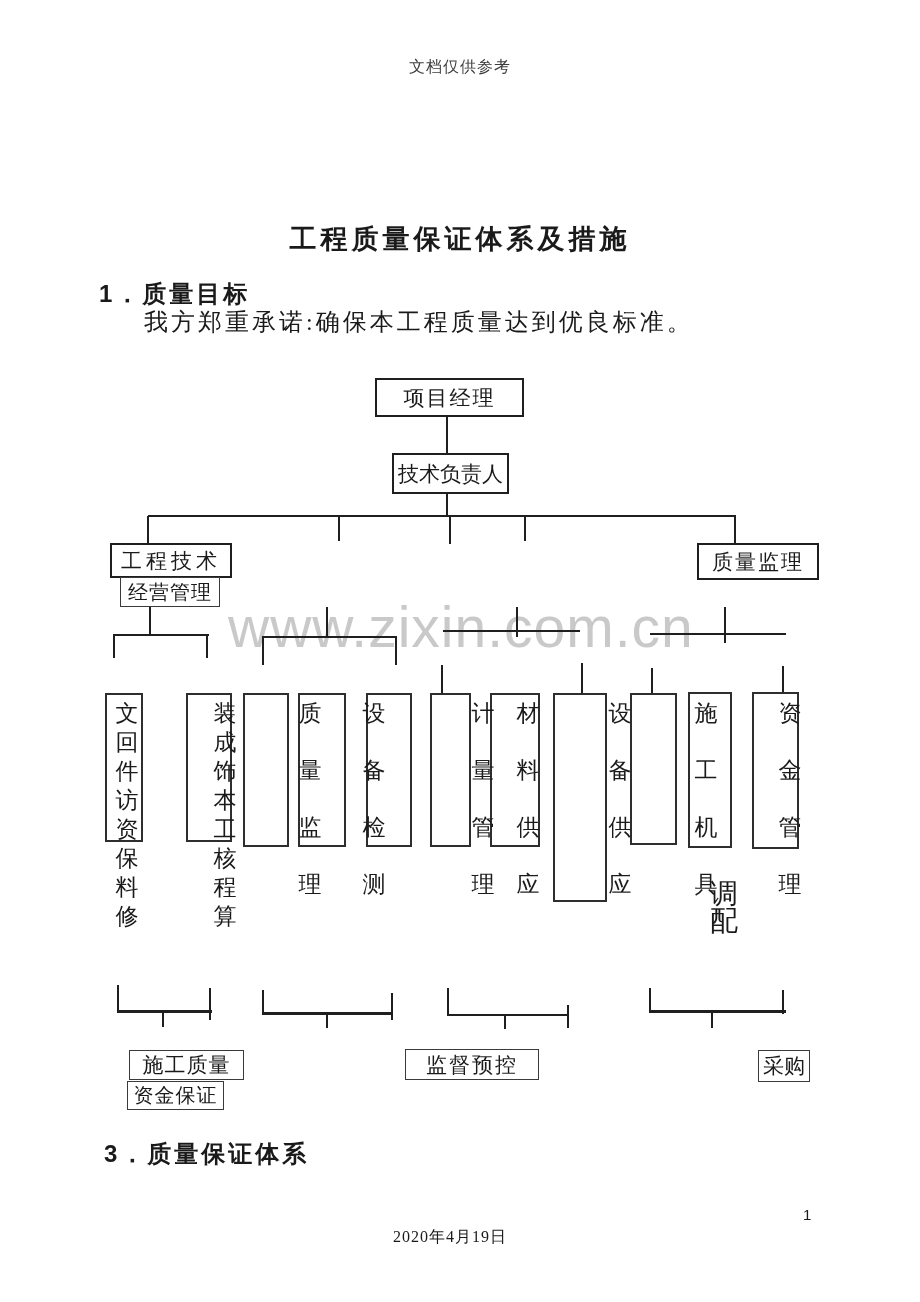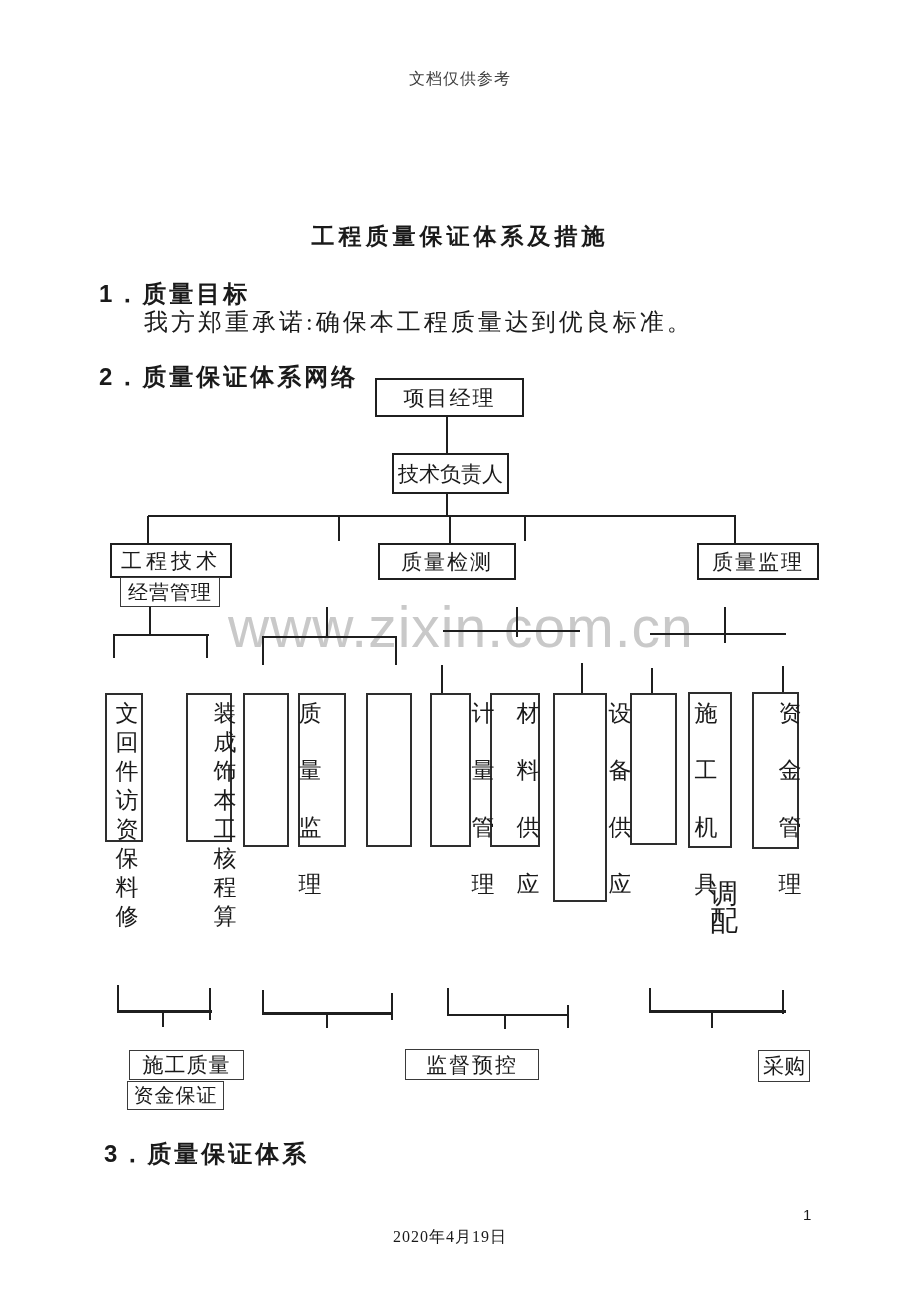--- a/index.html
+++ b/index.html
@@ -9,39 +9,38 @@
   .bx{position:absolute;border:2px solid #1f1f1f;background:#fff;display:flex;
       align-items:center;justify-content:center;font-size:21px;letter-spacing:2px;white-space:nowrap;}
   .bx.thin{border-width:1.5px;border-color:#3a3a3a;}
   .vbx{position:absolute;border:2px solid #2e2e2e;background:#fff;}
   .vtext{position:absolute;width:26px;font-size:23px;line-height:29px;text-align:center;
          word-break:break-all;white-space:normal;}
   .vtext.wide{line-height:57px;}
   .hd{font-family:"Liberation Sans","DejaVu Sans",sans-serif;font-weight:bold;}
   .watermark{position:absolute;left:228px;top:594px;font-family:"Liberation Sans","DejaVu Sans",sans-serif;
              font-size:57px;letter-spacing:1px;color:#c9c9c9;white-space:nowrap;}
-  .hdr-note{position:absolute;left:0;right:0;top:57px;text-align:center;font-size:16px;color:#3d3d3d;letter-spacing:1px;margin-top:12px;}
-  .title{position:absolute;left:0;right:0;top:221px;text-align:center;font-size:23px;letter-spacing:4px;}
+  .hdr-note{position:absolute;left:0;right:0;top:57px;text-align:center;font-size:16px;color:#3d3d3d;letter-spacing:1px;}
+  .title{position:absolute;left:0;right:0;top:221px;text-align:center;font-size:27px;letter-spacing:4px;}
   .h2x{position:absolute;font-size:24px;letter-spacing:3px;white-space:nowrap;}
   .body-line{position:absolute;font-size:24px;letter-spacing:3px;white-space:nowrap;}
   .footer-page{position:absolute;left:803px;top:1206px;font-size:15px;font-family:"Liberation Sans","DejaVu Sans",sans-serif;}
   .footer-date{position:absolute;left:393px;top:1227px;font-size:16px;letter-spacing:1px;}
 </style>
 </head>
 <body>
 
 <div class="page">
 
   <div class="watermark">www.zixin.com.cn</div>
 
   <div class="hdr-note">文档仅供参考</div>
   <div class="title hd">工程质量保证体系及措施</div>
   <div class="h2x hd" style="left:99px;top:278px;">1．质量目标</div>
   <div class="body-line" style="left:144px;top:306px;">我方郑重承诺:确保本工程质量达到优良标准。</div>
-  <div class="h2x hd" style="left:99px;top:361px;">2．质量保证体系网络</div>
 
   <div class="ln" style="left:446px;top:413px;width:2px;height:40px;"></div>
   <div class="ln" style="left:446px;top:490px;width:2px;height:26px;"></div>
   <div class="ln" style="left:148px;top:515px;width:588px;height:2px;"></div>
   <div class="ln" style="left:147px;top:516px;width:2px;height:28px;"></div>
   <div class="ln" style="left:338px;top:516px;width:2px;height:25px;"></div>
   <div class="ln" style="left:449px;top:516px;width:2px;height:28px;"></div>
   <div class="ln" style="left:524px;top:516px;width:2px;height:25px;"></div>
   <div class="ln" style="left:734px;top:516px;width:2px;height:28px;"></div>
 
@@ -90,42 +89,40 @@
   </div>
   <div class="bx" style="left:392px;top:453px;width:113px;height:37px;letter-spacing:0;">
     <span>技术负责人</span>
   </div>
   <div class="bx" style="left:110px;top:543px;width:118px;height:31px;letter-spacing:4px;">
     <span>工程技术</span>
   </div>
   <div class="bx thin" style="left:120px;top:577px;width:98px;height:28px;font-size:20px;letter-spacing:1px;">
     <span>经营管理</span>
   </div>
-  <div class="bx" style="left:378px;top:543px;width:134px;height:33px;">
-    <span>质量检测</span>
-  </div>
   <div class="bx" style="left:697px;top:543px;width:118px;height:33px;">
     <span>质量监理</span>
   </div>
 
   <div class="vbx" style="left:105px;top:693px;width:34px;height:145px;"></div>
   <div class="vbx" style="left:186px;top:693px;width:42px;height:145px;"></div>
   <div class="vbx" style="left:243px;top:693px;width:42px;height:150px;"></div>
   <div class="vbx" style="left:298px;top:693px;width:44px;height:150px;"></div>
   <div class="vbx" style="left:366px;top:693px;width:42px;height:150px;"></div>
   <div class="vbx" style="left:430px;top:693px;width:37px;height:150px;"></div>
   <div class="vbx" style="left:490px;top:693px;width:46px;height:150px;"></div>
   <div class="vbx" style="left:553px;top:693px;width:50px;height:205px;"></div>
   <div class="vbx" style="left:630px;top:693px;width:43px;height:148px;"></div>
   <div class="vbx" style="left:688px;top:692px;width:40px;height:152px;"></div>
   <div class="vbx" style="left:752px;top:692px;width:43px;height:153px;"></div>
 
   <div class="vtext" style="left:114px;top:699px;">文回件访资保料修</div>
   <div class="vtext" style="left:212px;top:699px;">装成饰本工核程算</div>
   <div class="vtext wide" style="left:297px;top:685px;">质量监理</div>
+  <div class="vtext wide" style="left:361px;top:685px;">设备检测</div>
   <div class="vtext wide" style="left:434px;top:685px;margin-left:36px;">计量管理</div>
   <div class="vtext wide" style="left:515px;top:685px;">材料供应</div>
   <div class="vtext wide" style="left:607px;top:685px;">设备供应</div>
   <div class="vtext wide" style="left:693px;top:685px;">施工机具</div>
   <div class="vtext wide" style="left:777px;top:685px;text-align:center;">资金管理</div>
   <div class="vtext" style="left:666px;top:880px;font-size:28px;line-height:27px;margin-left:44px;">调配</div>
 
   <div class="bx thin" style="left:129px;top:1050px;width:113px;height:28px;letter-spacing:1px;">
     <span>施工质量</span>
   </div>

